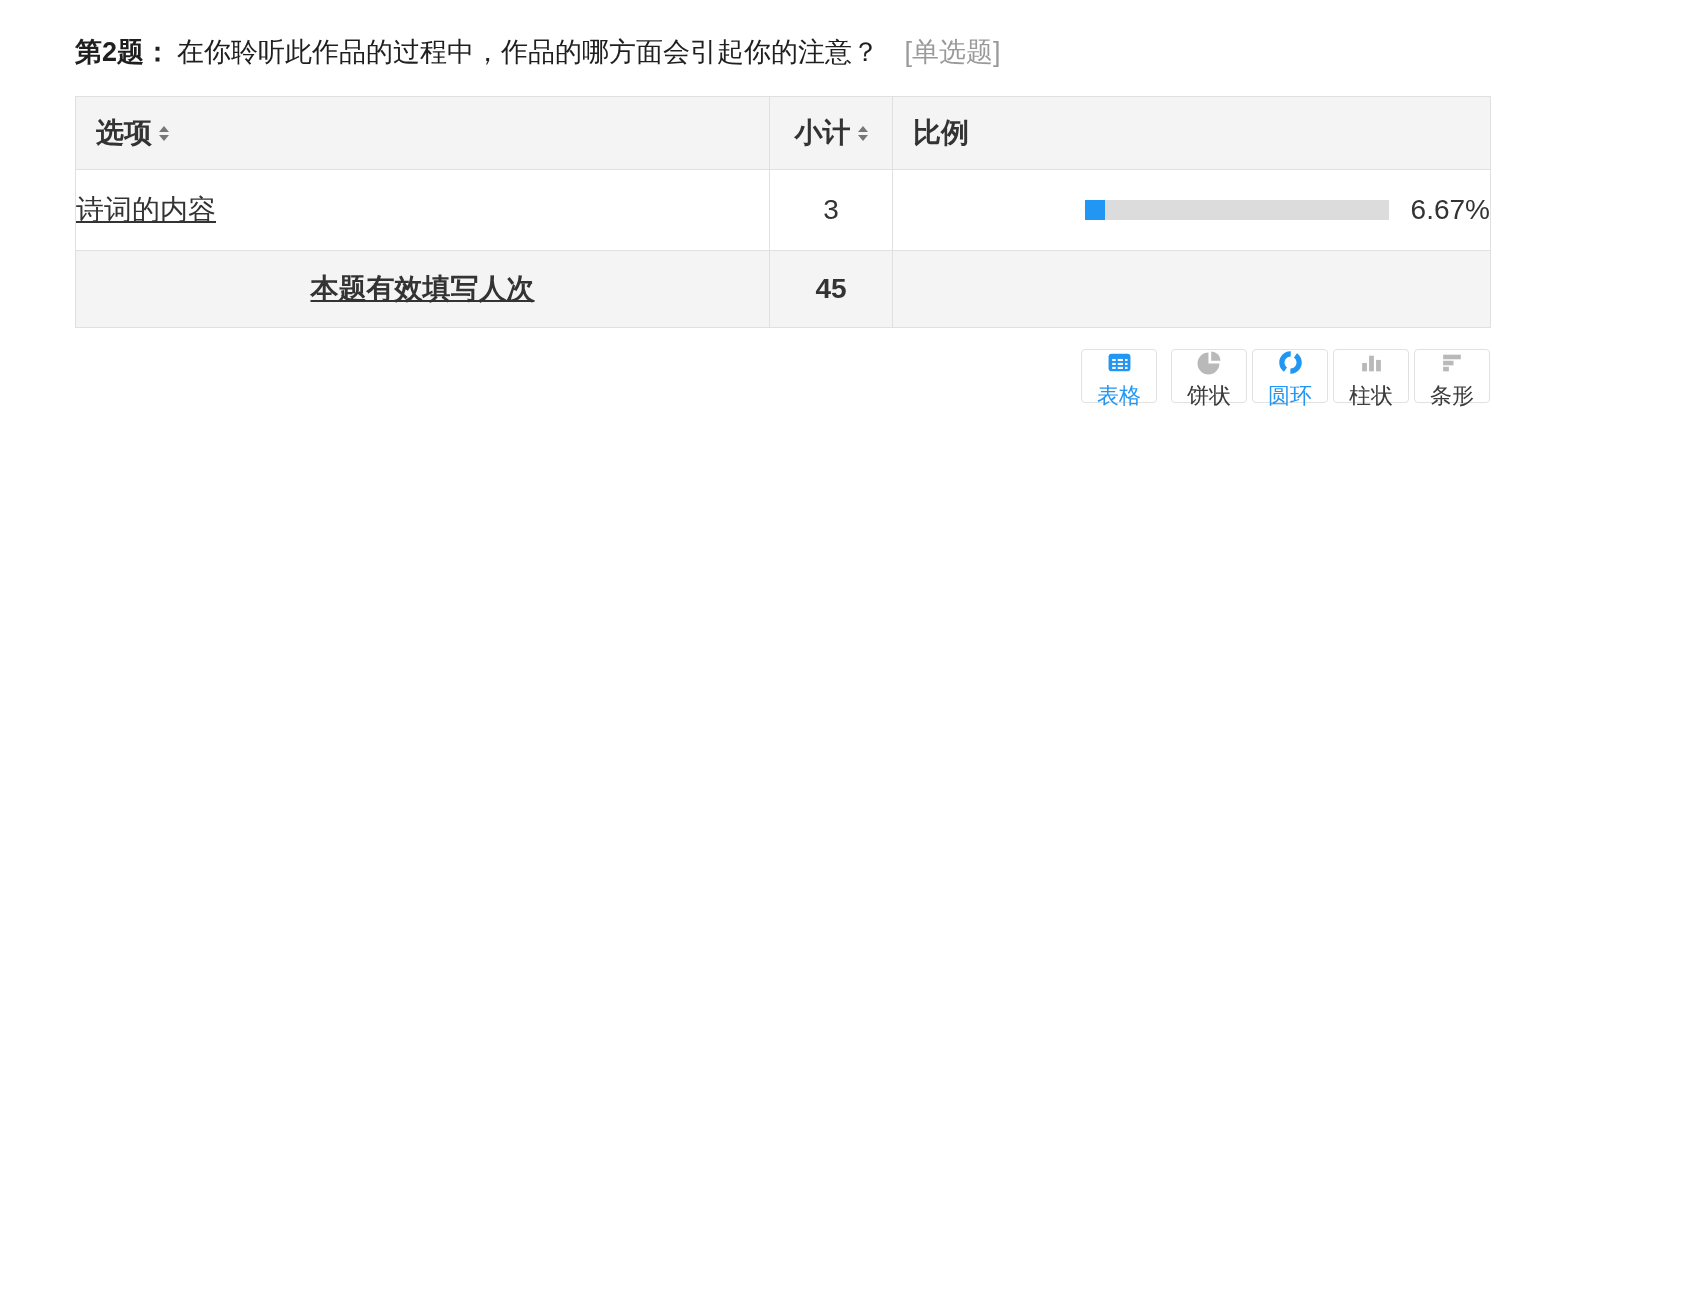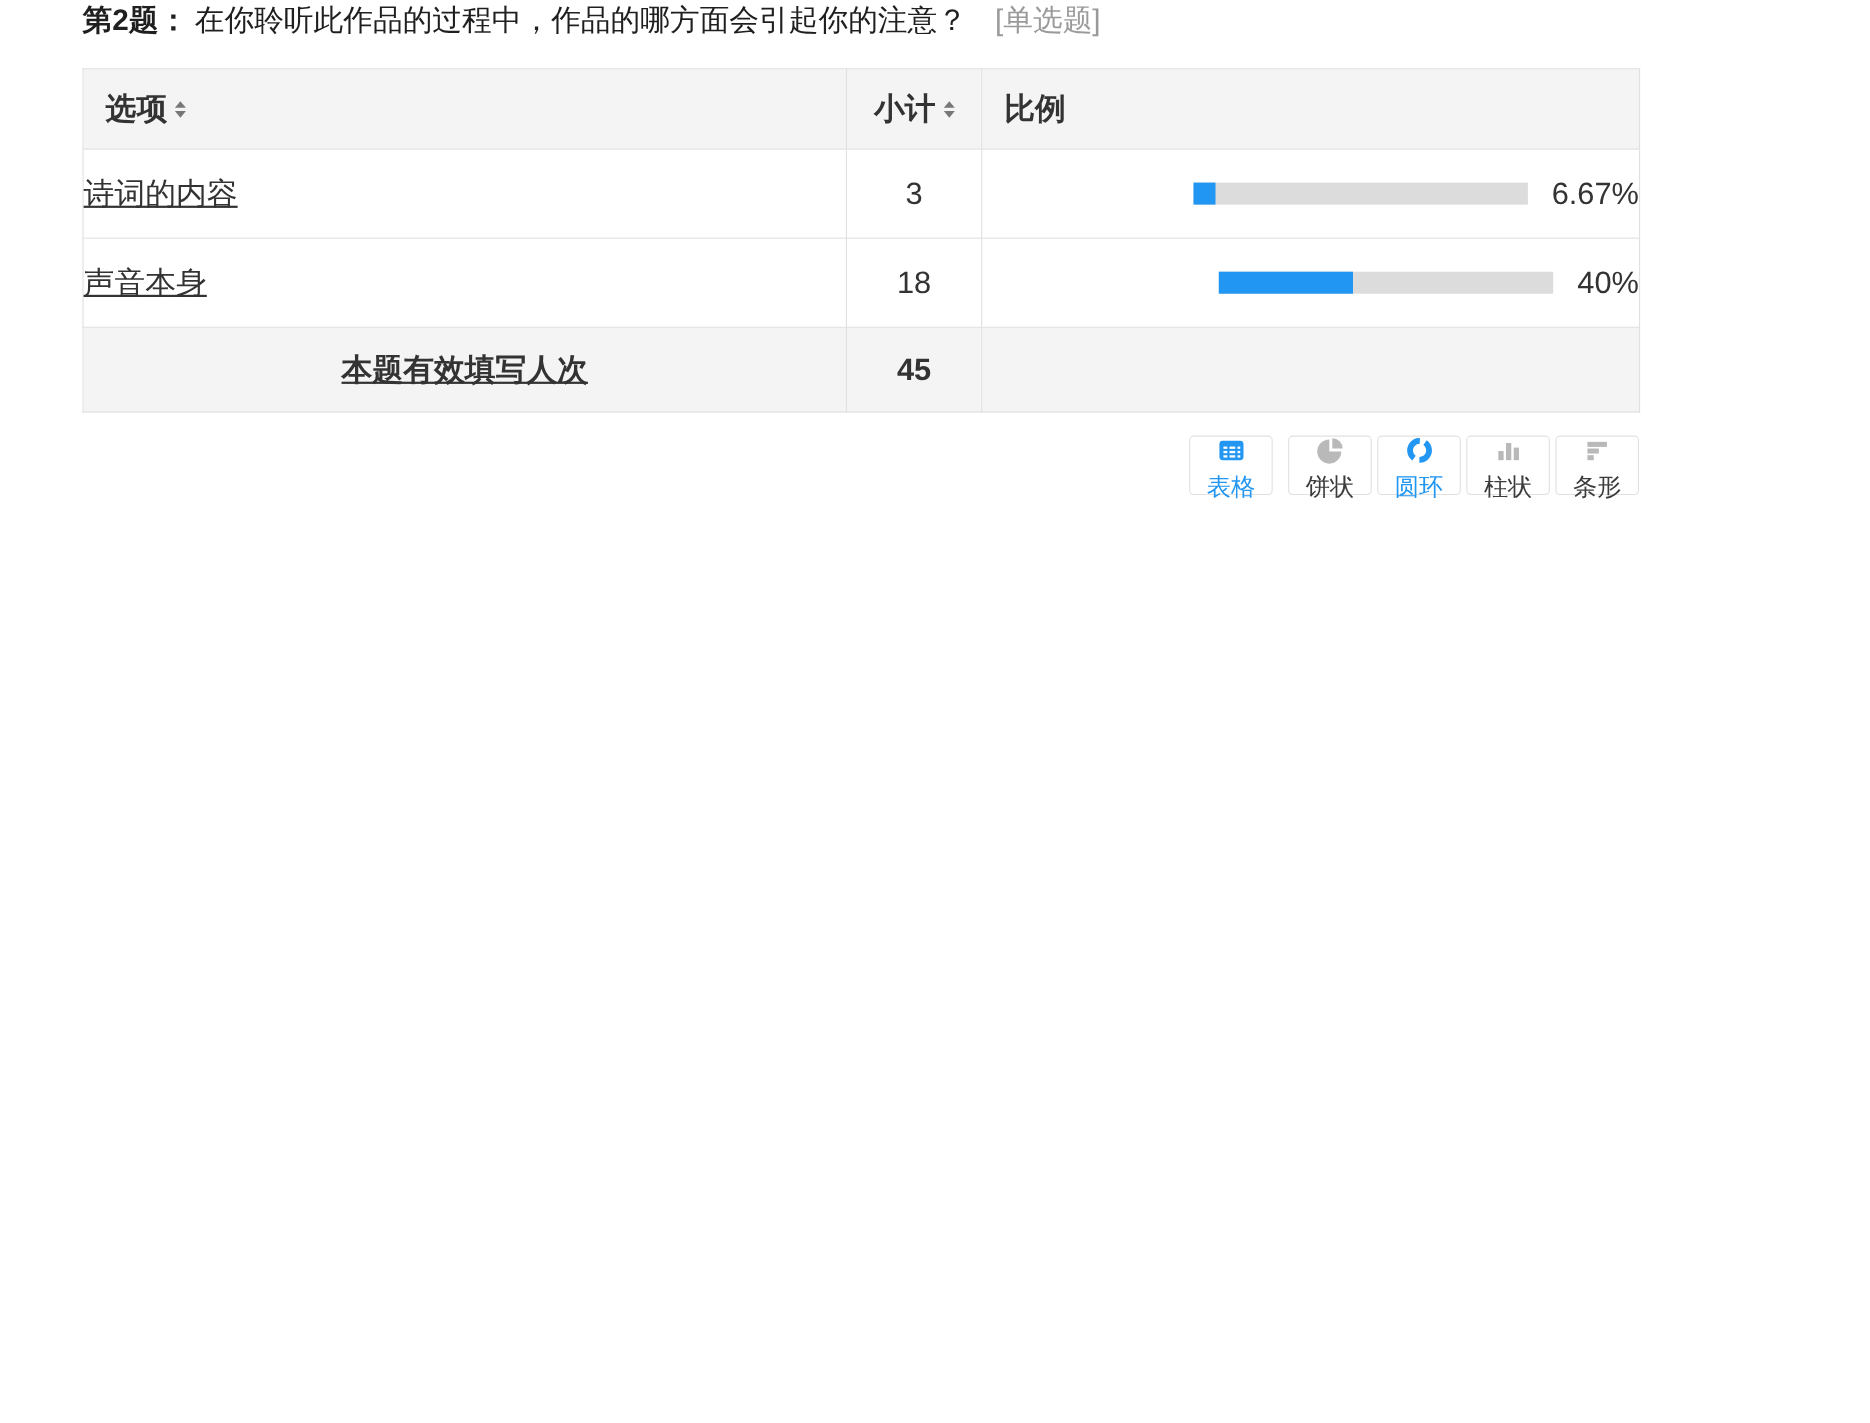--- a/index.html
+++ b/index.html
@@ -1,17 +1,17 @@
 <!DOCTYPE html>
 <html><head>
 <meta charset="utf-8">
 <style>
   html,body{margin:0;padding:0;background:#fff;}
   body{width:1700px;height:1294px;font-family:"Liberation Sans","DejaVu Sans",sans-serif;color:#333;}
-  .page{width:1415px;margin-left:75px;}
+  .page{width:1415px;margin-left:75px;padding-top:34px;}
 
   
   .q-title{font-size:27px;color:#1f1f1f;margin-bottom:26px;white-space:nowrap;}
   .q-num{font-weight:700;margin-right:6px;}
   .q-tag{color:#9a9a9a;margin-left:18px;}
 
   
   table.results{border-collapse:collapse;width:1415px;font-size:28px;table-layout:fixed;}
   table.results th,table.results td{border:1px solid #e0e0e0;padding:0;}
   col.c-option{width:694px;}
@@ -95,32 +95,20 @@
           <td class="cnt">3</td>
           <td class="ratio-cell">
        <span class="bar-wrap">
          <span class="bar-track">
            <span class="bar-fill" style="display:block;width:6.67%"></span>
          </span>
          <span class="pct">6.67%</span>
        </span>
      </td>
         </tr>
-        <tr>
-          <td class="opt">声音本身</td>
-          <td class="cnt">18</td>
-          <td class="ratio-cell">
-       <span class="bar-wrap">
-         <span class="bar-track">
-           <span class="bar-fill" style="display:block;width:40%"></span>
-         </span>
-         <span class="pct">40%</span>
-       </span>
-     </td>
-        </tr>
         <tr class="t-footer">
           <td class="opt">本题有效填写人次</td>
           <td class="cnt">45</td>
           <td></td>
         </tr>
       </tbody>
   </table>
 
   <div class="toolbar" id="chart-toolbar">
       <button class="tool-btn active first">

